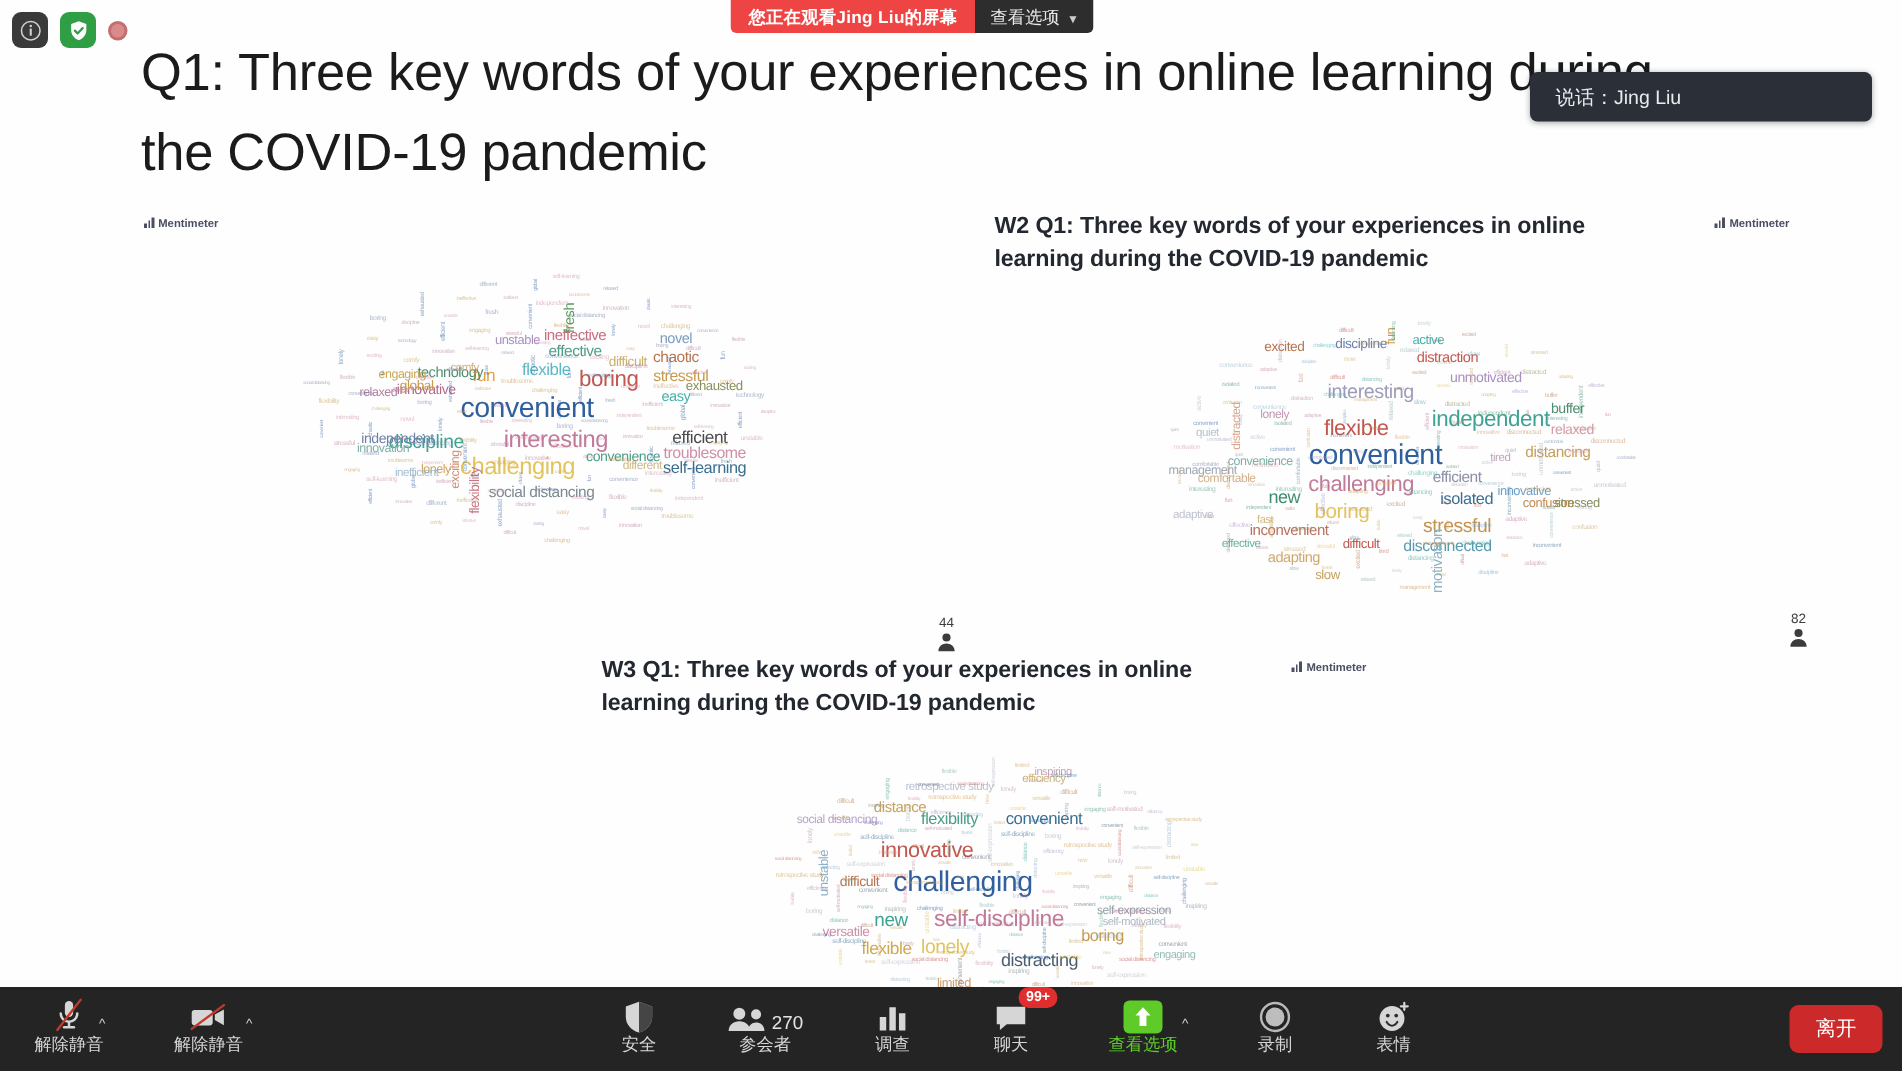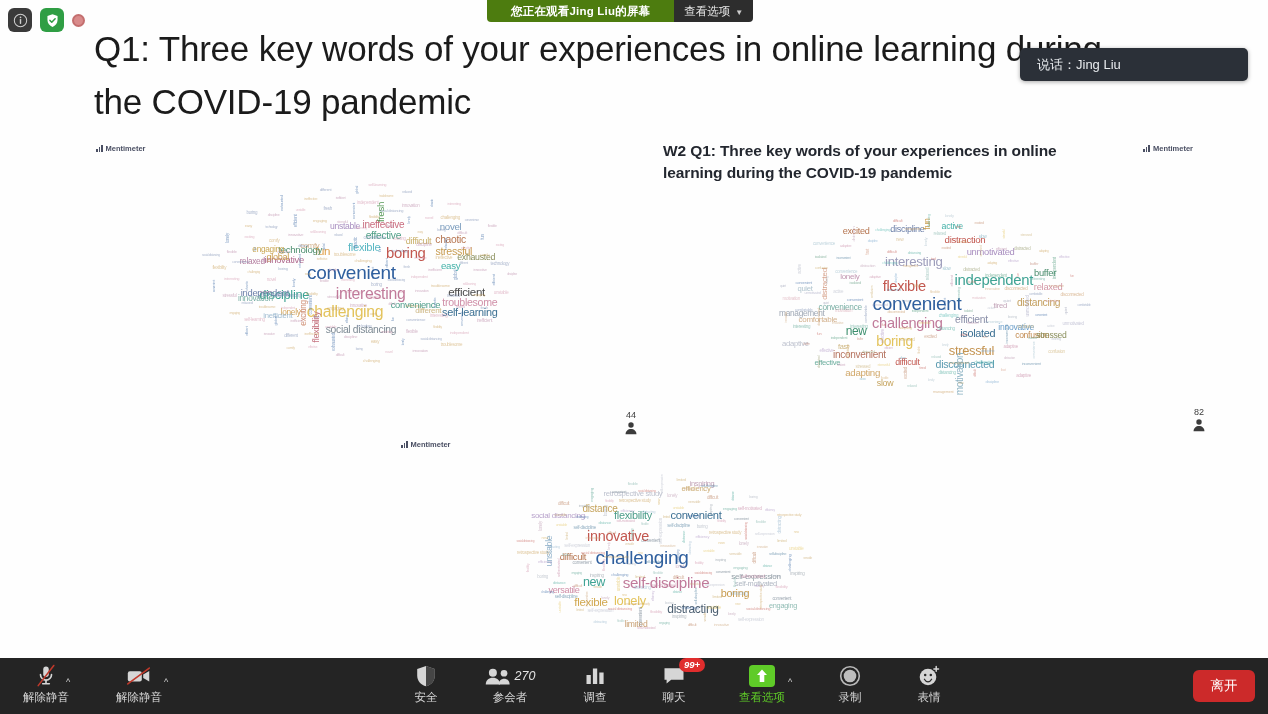--- a/index.html
+++ b/index.html
@@ -40,23 +40,23 @@
 
   
   .share-banner {
     position: absolute; top: 0; left: 487px;
     display: flex; align-items: stretch;
     height: 22px; z-index: 40;
     border-radius: 0 0 4px 4px; overflow: hidden;
     font-size: 11.5px;
   }
   .share-banner .green {
-    background: #4d7c0f; color: #ffffff;
+    background: #ef4444; color: #ffffff;
     display: flex; align-items: center; justify-content: center;
-    padding: 0 24px; font-weight: bold;
+    padding: 0 12px; font-weight: bold;
     letter-spacing: .2px;
   }
   .share-banner .opts {
     background: #2d2d2d; color: #e8e8e8;
     display: flex; align-items: center; gap: 5px;
     padding: 0 10px;
   }
   .share-banner .caret {
     font-size: 8px; opacity: .85; transform: translateY(1px);
   }
@@ -139,23 +139,22 @@
   }
   .tb-item {
     position: absolute; top: 5px;
     display: flex; flex-direction: column;
     align-items: center; justify-content: flex-start;
     width: 72px; height: 46px;
     color: #d6d6d6; font-size: 11.5px;
   }
   .tb-glyph {
     height: 26px; display: flex;
-    align-items: center; justify-content: center;
+    align-items: flex-end; justify-content: center;
     position: relative;
-    font-style: italic;
   }
   .tb-label { line-height: 14px; margin-top: 1px; white-space: nowrap; }
   .tb-label.green { color: #5fcb28; }
   .tb-caret {
     position: absolute; top: 14px;
     color: #cfcfcf; font-size: 9px;
   }
   .badge {
     position: absolute; top: -5px; left: 16px;
     background: #e02d2d; color: #fff;
@@ -586,20 +585,21 @@
           <span class="vert" style="left: 14.5%; top: 80%; font-size: 3.6px; color: rgb(138, 143, 92); opacity: 0.55;">distracted</span>
           <span style="left: 55.1%; top: 4.7%; font-size: 4px; color: rgb(160, 184, 196); opacity: 0.55;">lonely</span>
           <span style="left: 78.3%; top: 86.8%; font-size: 4.5px; color: rgb(192, 122, 154); opacity: 0.55;">adaptive</span>
           <span style="left: 3.1%; top: 41.1%; font-size: 3.1px; color: rgb(138, 143, 168); opacity: 0.55;">quiet</span>
           <span style="left: 91%; top: 26.1%; font-size: 3.6px; color: rgb(169, 143, 192); opacity: 0.55;">effective</span>
         </div>
     </div>
 
     <div class="panel" id="panel-w3" style="left:401px; top:436px; width:510px;">
       <div class="panel-head">
+        <div class="panel-title">W3 Q1: Three key words of your experiences in online learning during the COVID-19 pandemic</div>
         <div class="menti-logo">
           <span class="menti-bars">
               <i></i>
               <i></i>
               <i></i>
             </span>
           <span>Mentimeter</span>
         </div>
       </div>
       <div class="cloud" id="cloud-w3" style="width:300px; height:170px; margin:22px 0 0 115px;">

